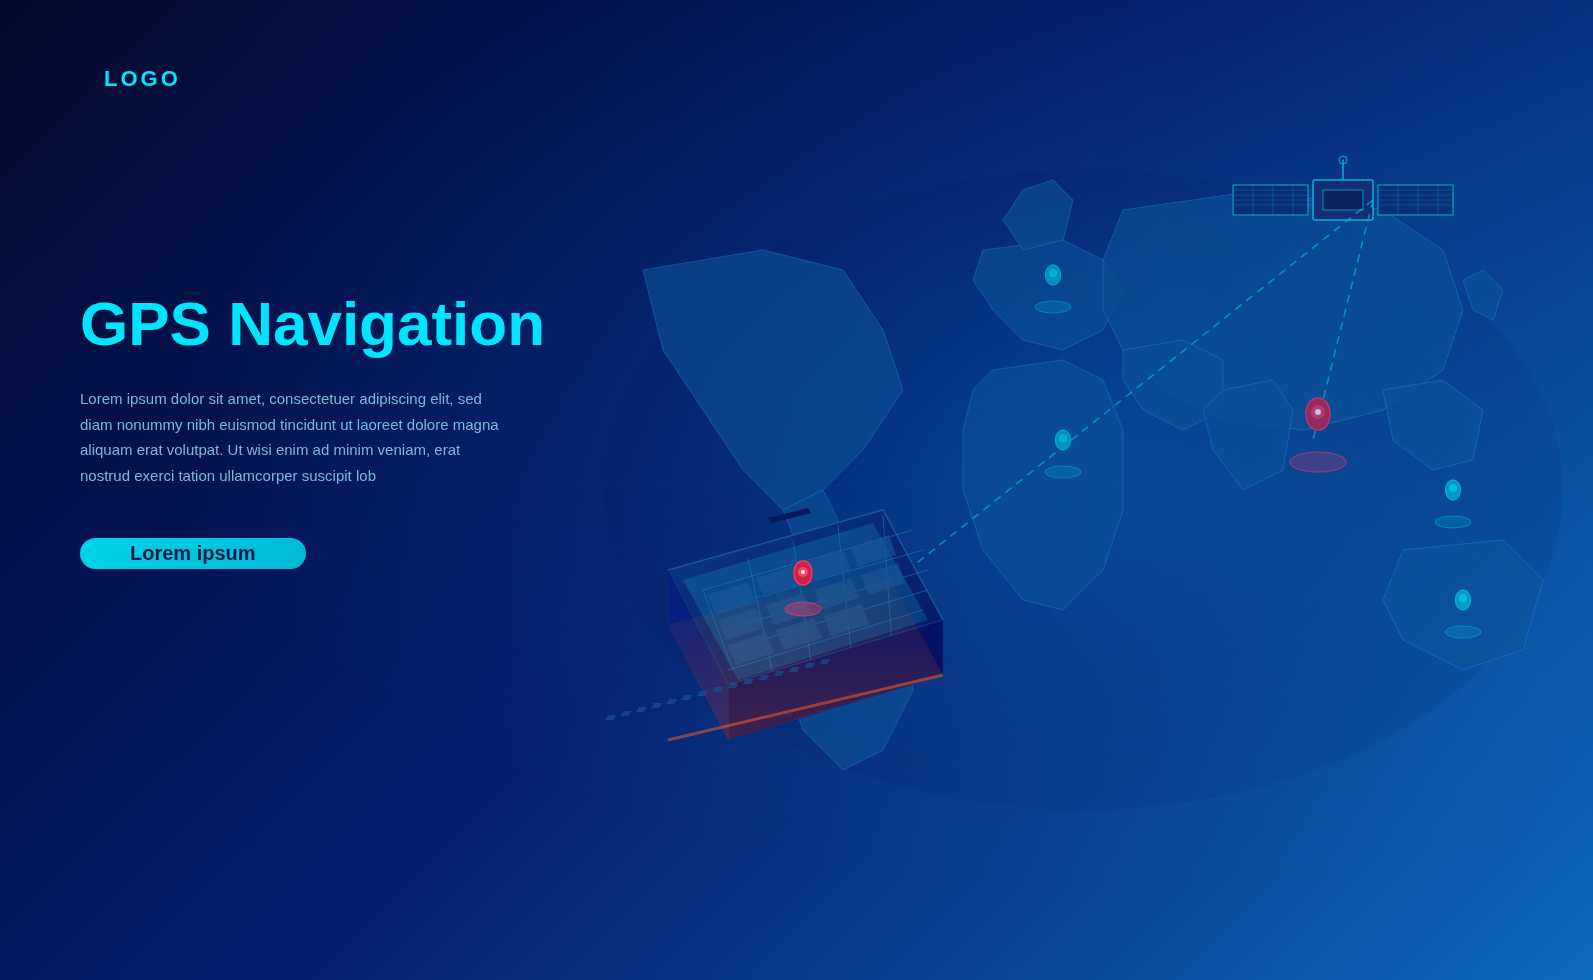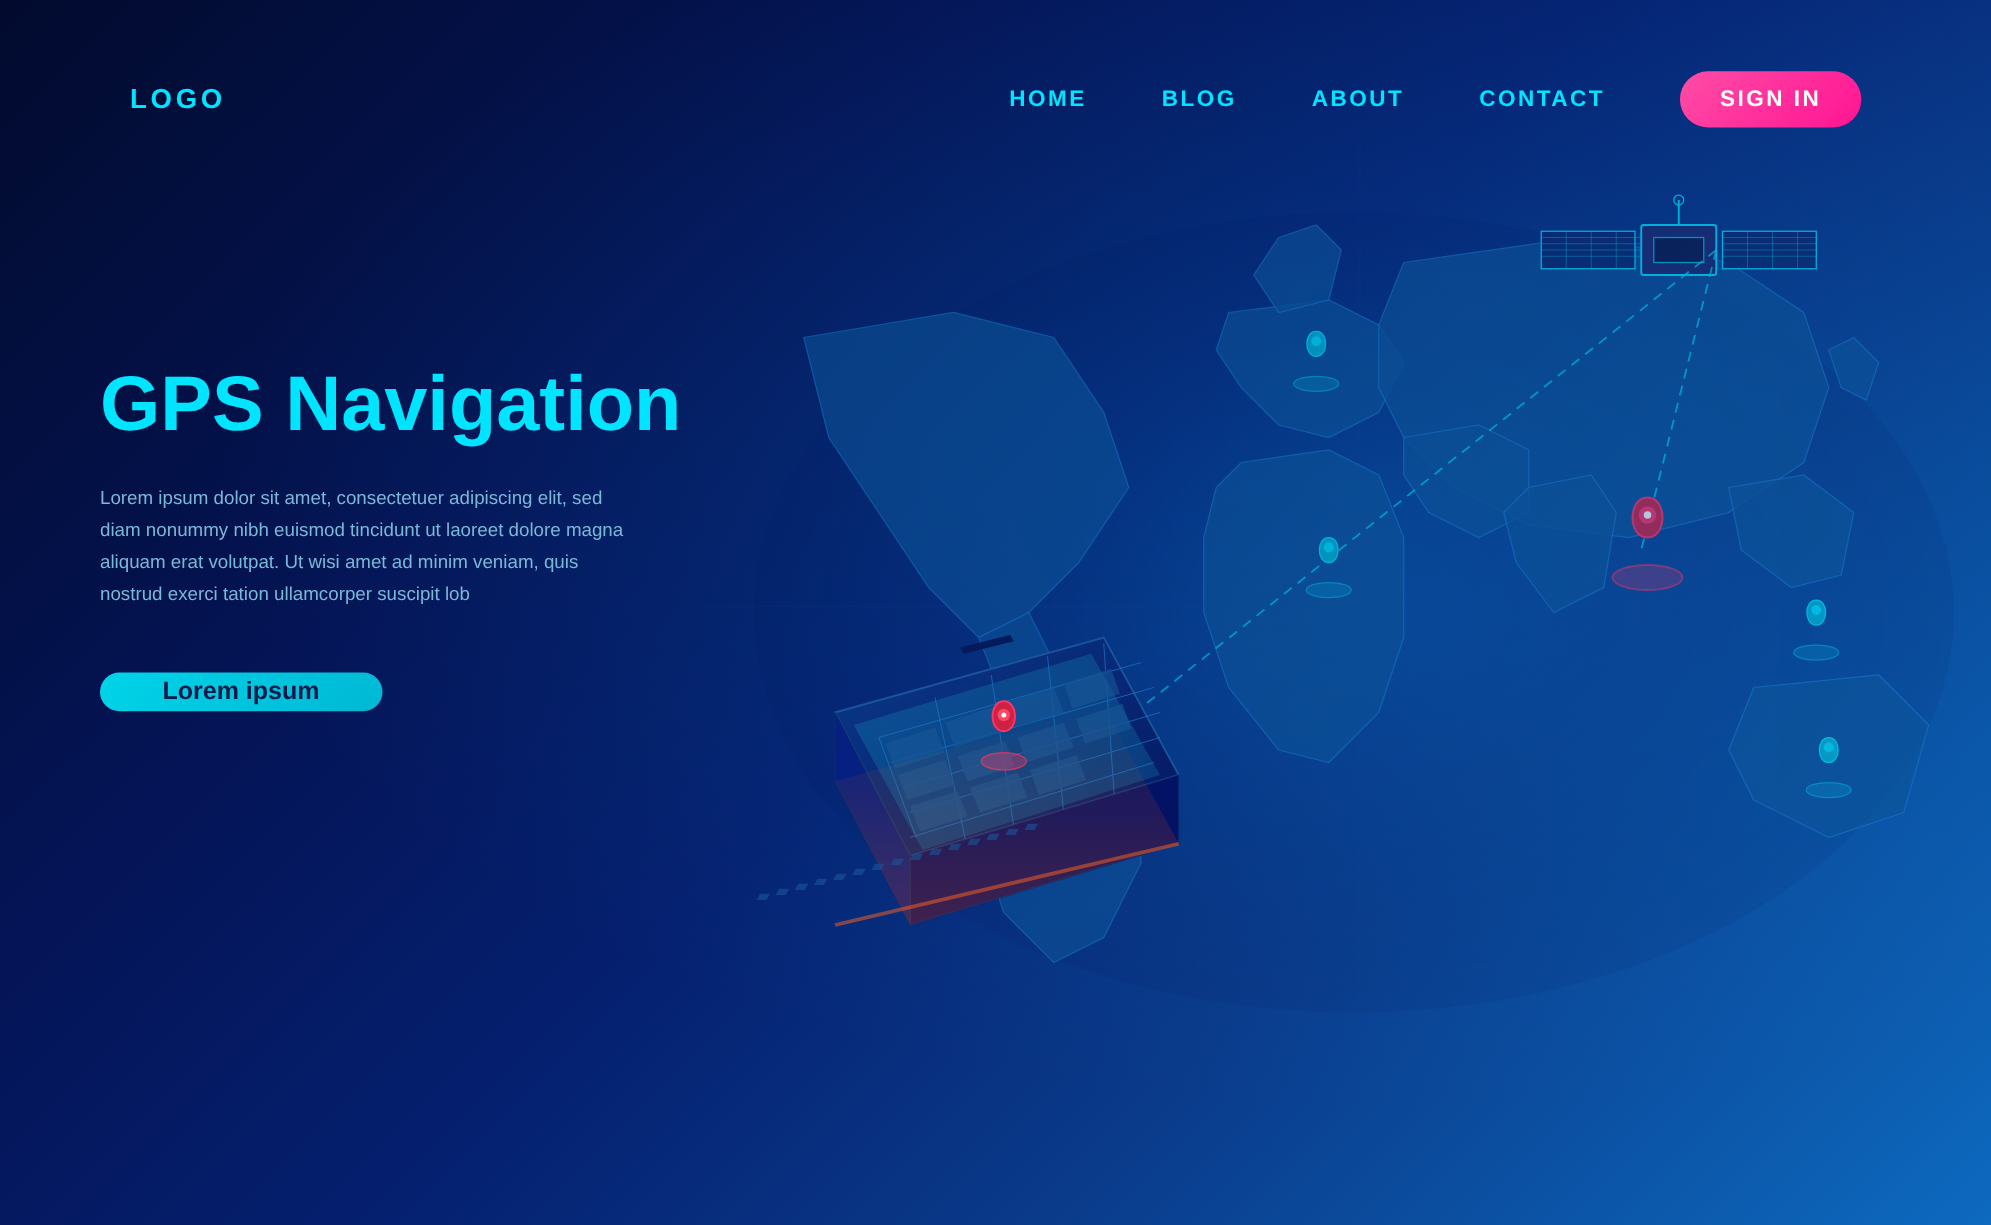--- a/index.html
+++ b/index.html
@@ -150,34 +150,27 @@
     }
   </style>
 </head>
 <body>
 
 <div class="bg-overlay"></div>
 
 <nav>
   <span class="nav-logo">LOGO</span>
 
-  <div class="nav-links">
-    <a class="nav-link">HOME</a>
-    <a class="nav-link">BLOG</a>
-    <a class="nav-link">ABOUT</a>
-    <a class="nav-link">CONTACT</a>
-    <button class="nav-signin">SIGN IN</button>
-  </div>
 </nav>
 
 <div class="hero">
 
   <div class="hero-left">
     <h1 class="hero-title">GPS Navigation</h1>
-    <p class="hero-desc">Lorem ipsum dolor sit amet, consectetuer adipiscing elit, sed diam nonummy nibh euismod tincidunt ut laoreet dolore magna aliquam erat volutpat. Ut wisi amet ad minim veniam, quis nostrud exerci tation ullamcorper suscipit lob</p>
+    <p class="hero-desc">Lorem ipsum dolor sit amet, consectetuer adipiscing elit, sed diam nonummy nibh euismod tincidunt ut laoreet dolore magna aliquam erat volutpat. Ut wisi enim ad minim veniam, erat nostrud exerci tation ullamcorper suscipit lob</p>
     <button class="hero-btn">Lorem ipsum</button>
   </div>
 
   <div class="hero-visual">
 
     <div class="world-map-container">
       <svg width="1050" height="750" viewBox="0 0 1050 750" xmlns="http://www.w3.org/2000/svg">
 
         <defs>
           <radialGradient id="mapGlow" cx="50%" cy="50%" r="50%">

